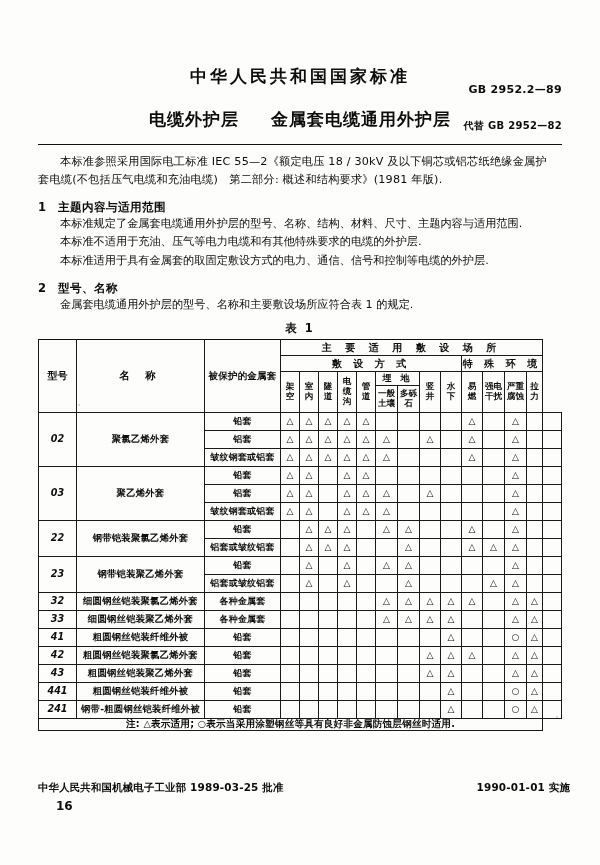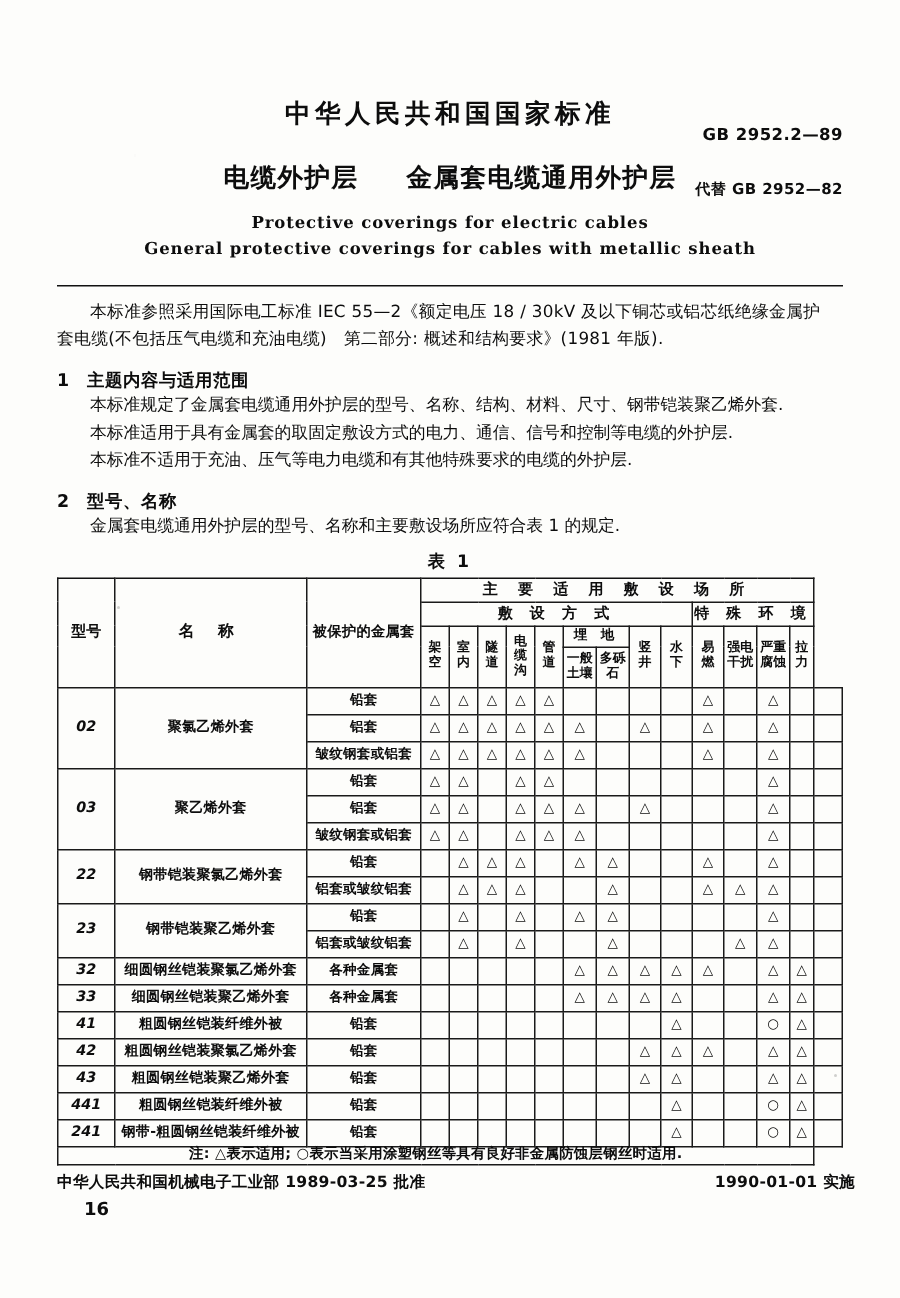--- a/index.html
+++ b/index.html
@@ -151,36 +151,32 @@
     <div class="title-row">
       <div class="std-no">GB 2952.2—89</div>
       <div class="doc-title">
         <span>电缆外护层</span>
         <span class="gap"></span>
         <span>金属套电缆通用外护层</span>
       </div>
       <div class="std-replaces">代替 GB 2952—82</div>
     </div>
 
-    <div class="title-en">
-      <div>Protective coverings for electric cables</div>
-      <div>General protective coverings for cables with metallic sheath</div>
-    </div>
 
     <div class="rule"></div>
 
     <div class="para indent">本标准参照采用国际电工标准 IEC 55—2《额定电压 18 / 30kV 及以下铜芯或铝芯纸绝缘金属护</div>
     <div class="para" style="margin-top:0">套电缆(不包括压气电缆和充油电缆)　第二部分: 概述和结构要求》(1981 年版).</div>
 
     <div class="sec-head">
       <span class="num">1</span><span>主题内容与适用范围</span>
     </div>
-    <div class="sub">本标准规定了金属套电缆通用外护层的型号、名称、结构、材料、尺寸、钢带铠装聚乙烯外套.</div>
+    <div class="sub">本标准规定了金属套电缆通用外护层的型号、名称、结构、材料、尺寸、主题内容与适用范围.</div>
+    <div class="sub">本标准不适用于充油、压气等电力电缆和有其他特殊要求的电缆的外护层.</div>
     <div class="sub">本标准适用于具有金属套的取固定敷设方式的电力、通信、信号和控制等电缆的外护层.</div>
-    <div class="sub">本标准不适用于充油、压气等电力电缆和有其他特殊要求的电缆的外护层.</div>
 
     <div class="sec-head">
       <span class="num">2</span><span>型号、名称</span>
     </div>
     <div class="sub">金属套电缆通用外护层的型号、名称和主要敷设场所应符合表 1 的规定.</div>
 
     <div class="tbl-caption">表  1</div>
 
     <table class="spec">
       <colgroup>

